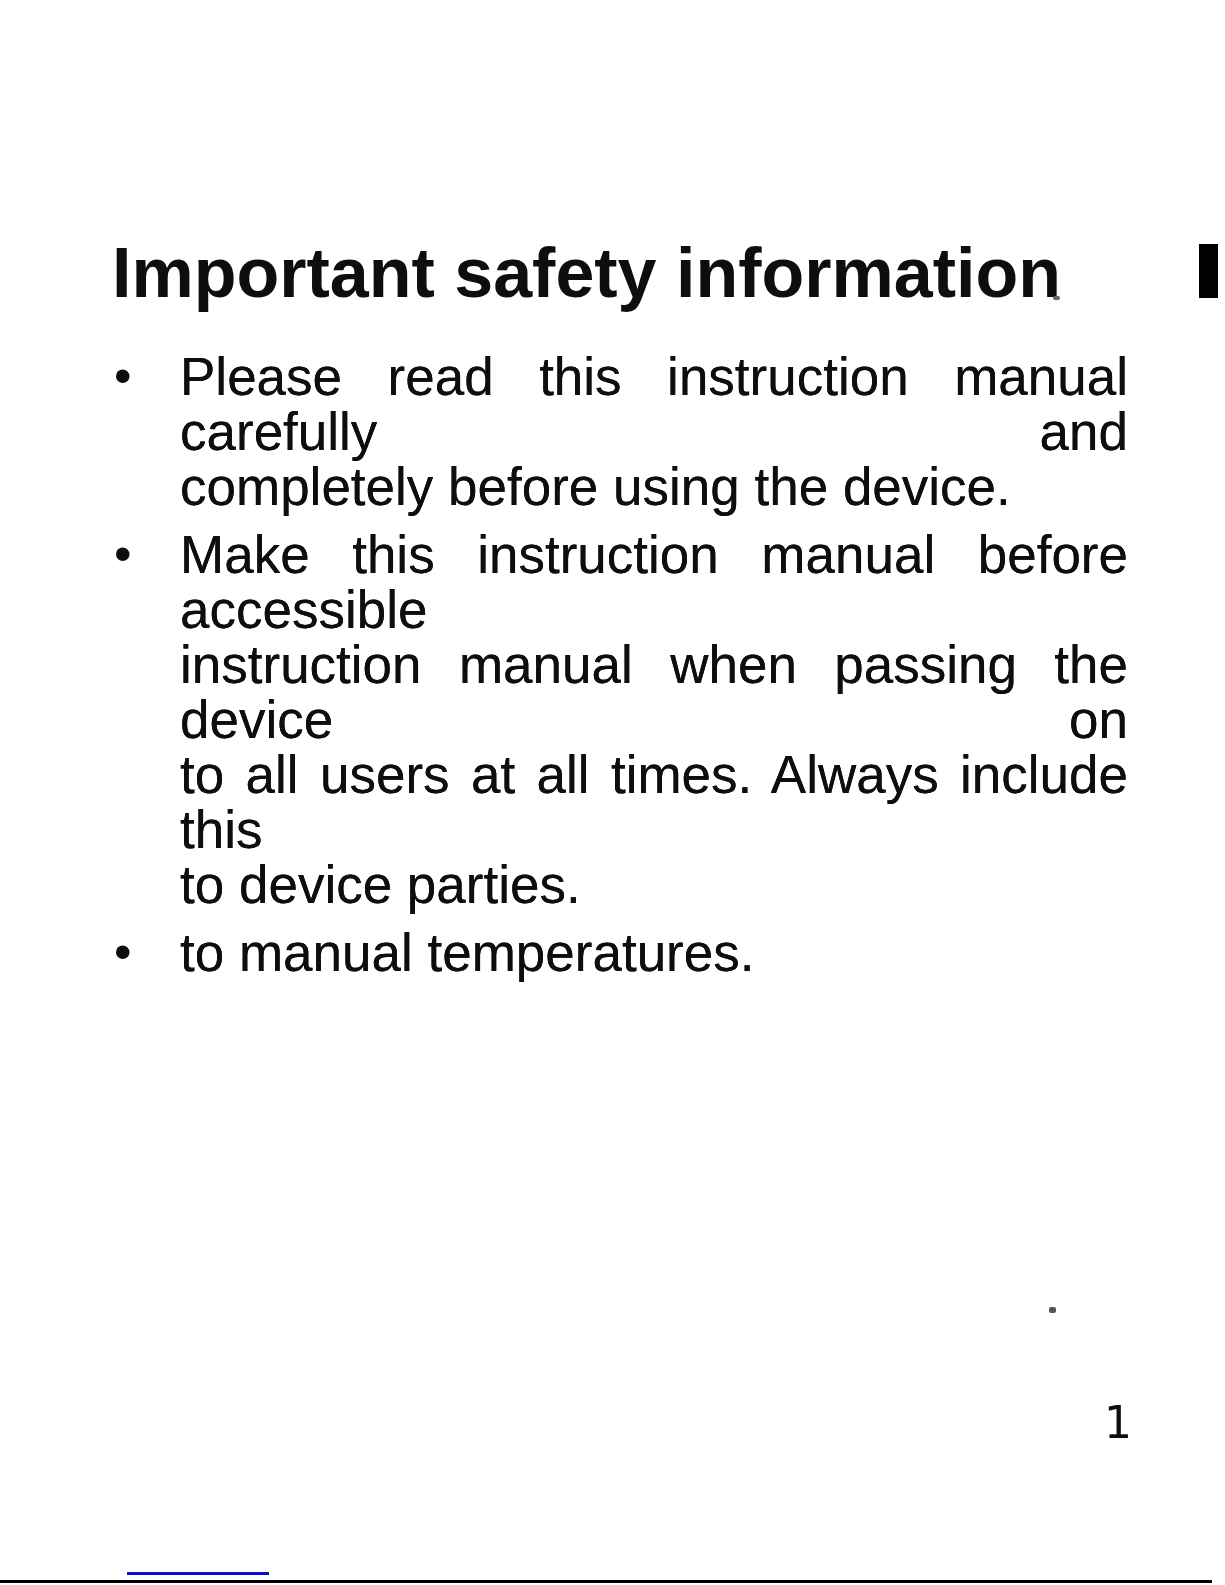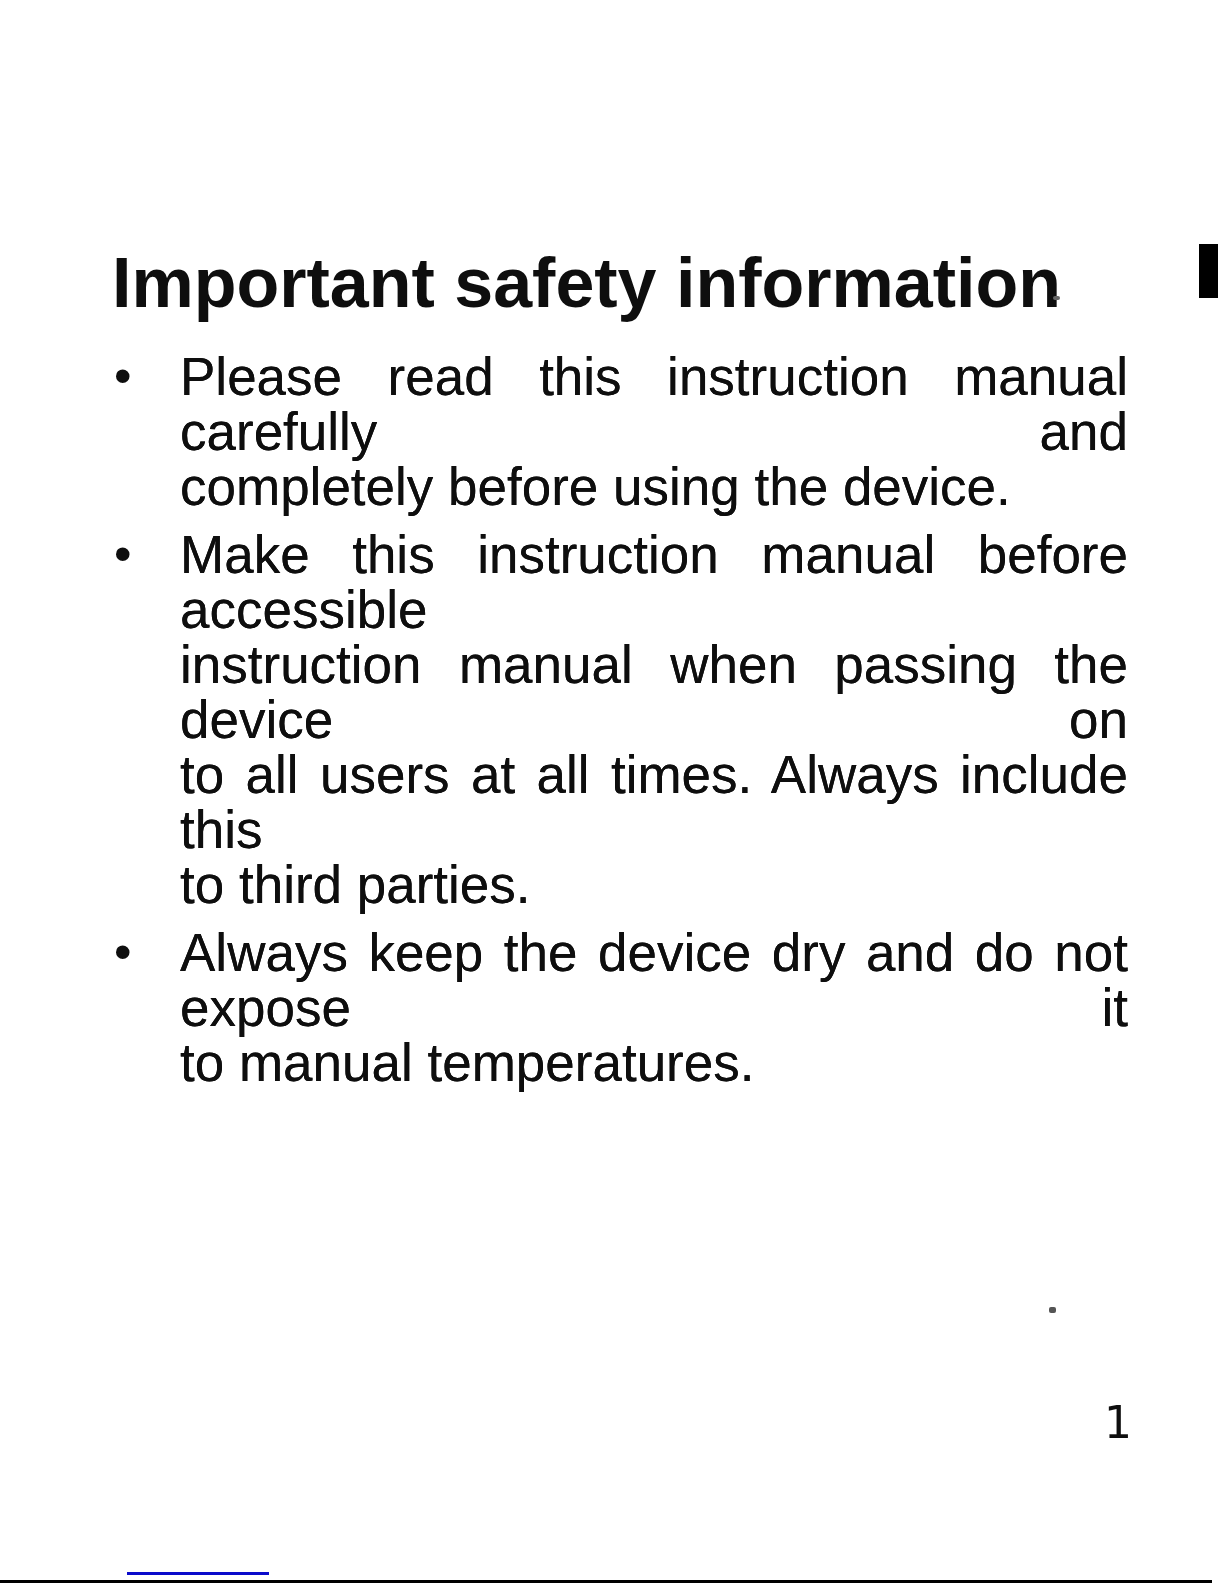--- a/index.html
+++ b/index.html
@@ -18,21 +18,21 @@
     color: var(--ink);
   }
   .page {
     position: absolute;
     inset: 0;
     background: #ffffff;
   }
   .page-title {
     position: absolute;
     left: 112px;
-    top: 248px;
+    top: 238px;
     font-size: 70px;
     line-height: 70px;
     font-weight: bold;
     letter-spacing: 0px;
     color: var(--ink);
     white-space: nowrap;
   }
   .section-tab {
     position: absolute;
     left: 1199px;
@@ -138,28 +138,27 @@
           <div class="tline last">completely before using the device.</div>
         </div>
     </div>
 
     <div class="bullet-item">
       <span class="bullet-marker">•</span>
       <div class="bullet-text">
           <div class="tline">Make this instruction manual before accessible</div>
           <div class="tline">instruction manual when passing the device on</div>
           <div class="tline">to all users at all times. Always include this</div>
-          <div class="tline last">to third parties.</div>
+          <div class="tline last">to device parties.</div>
         </div>
     </div>
 
     <div class="bullet-item">
       <span class="bullet-marker">•</span>
       <div class="bullet-text">
-          <div class="tline">Always keep the device dry and do not expose it</div>
           <div class="tline last">to manual temperatures.</div>
         </div>
     </div>
 
   </div>
 
   <div class="page-number">1</div>
 
   <a class="footer-link-underline"></a>
 

